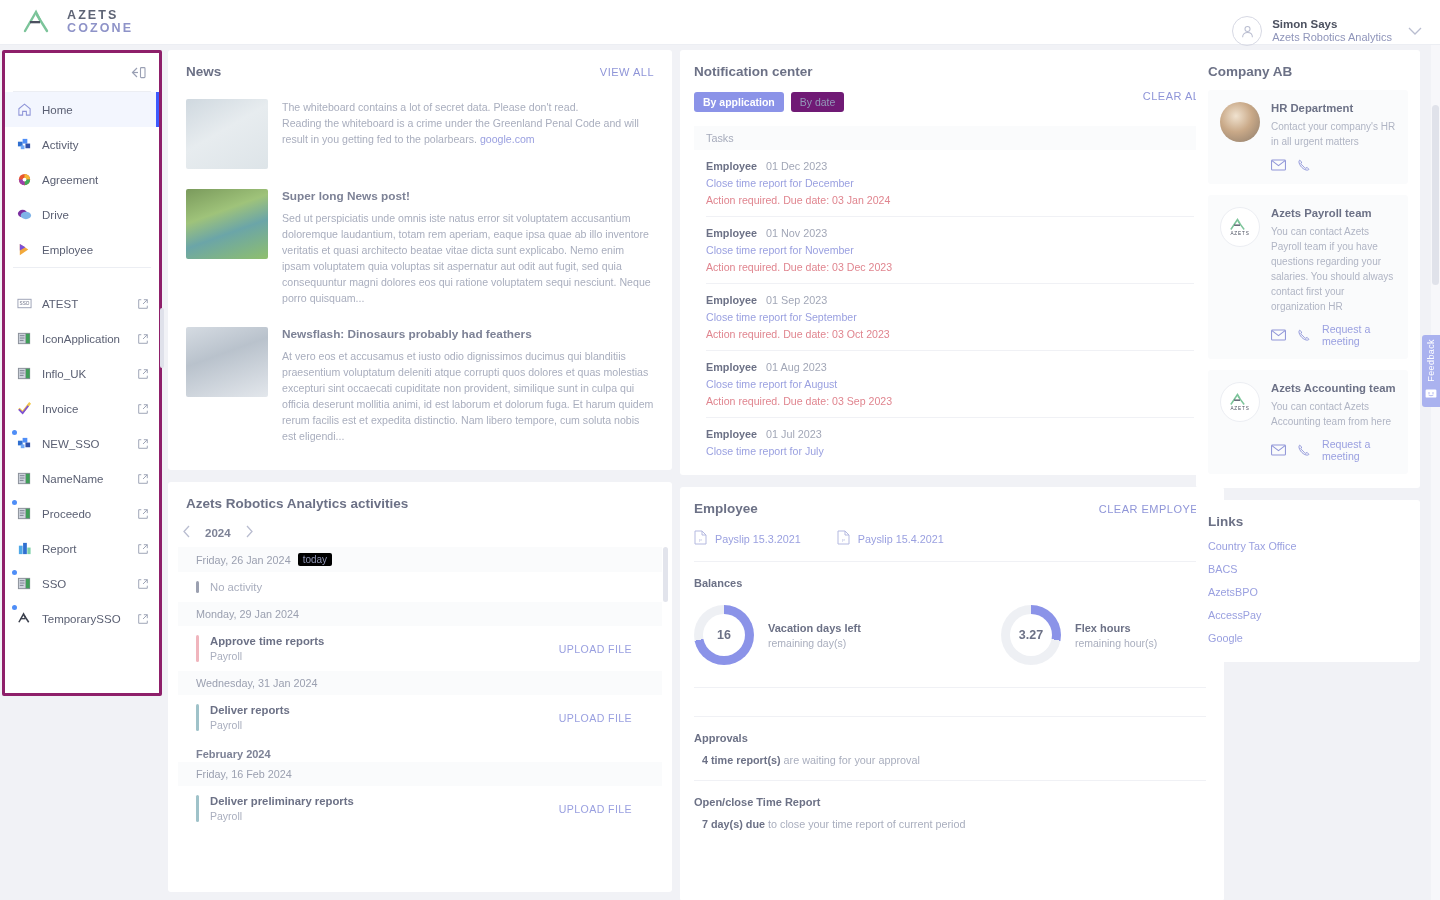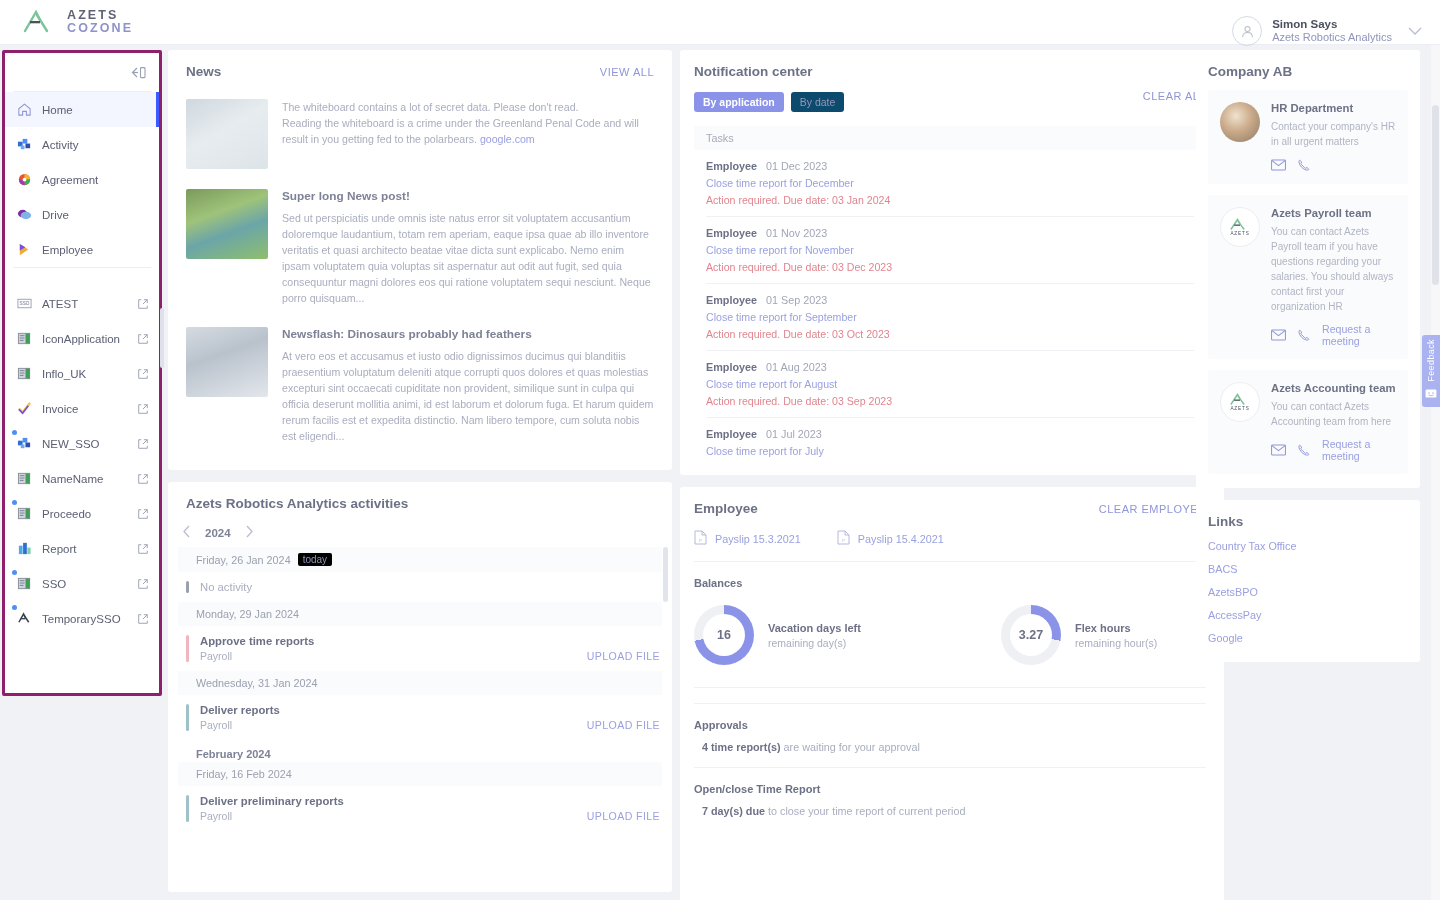--- a/index.html
+++ b/index.html
@@ -91,39 +91,39 @@
 
   
   .act-card{ margin-top:12px; height:410px; padding:14px 0 0 0; position:relative; overflow:hidden;}
   .act-head{ padding:0 18px;}
   .yearnav{ display:flex; align-items:center; gap:14px; padding:14px 18px 6px 14px;}
   .yarrow{ color:#b9bdd0; font-size:14px; cursor:pointer; }
   .yval{ font-size:11.5px; color:#7d8296; font-weight:bold;}
   .day-row{ background:#fafbfc; padding:6px 18px; font-size:10.8px; color:#9ba0b0; display:flex; align-items:center; gap:7px; margin:0 10px;}
   .today-badge{ background:#000000; color:#8e94b4; font-size:10px; padding:1px 5px; border-radius:2px;}
   .month-row{ padding:8px 18px 2px 18px; font-size:11px; color:#7d8296; font-weight:bold; margin:0 10px;}
-  .act-row{ display:flex; align-items:flex-end; padding:9px 12px 9px 18px; margin:0 0;}
+  .act-row{ display:flex; align-items:center; padding:9px 30px 9px 18px; margin:0 10px;}
   .act-bar{ width:3px; align-self:stretch; border-radius:2px; margin-right:11px;}
   .act-bar.gray{ background:#9ba0b0; }
   .act-bar.pink{ background:#f0b5bd; }
   .act-bar.teal{ background:#9fc2c9; }
   .act-main{ flex:1; }
   .act-t{ font-size:11.3px; color:#6c7186; font-weight:bold;}
   .act-t.muted{ font-weight:normal; color:#a9aebe;}
   .act-s{ font-size:10.5px; color:#a9aebe; margin-top:3px;}
   .upload{ font-size:10.6px; letter-spacing:.4px; color:#9aa0e0; cursor:pointer;}
   .act-scroll{ position:absolute; right:4px; top:65px; width:5px; height:55px; background:#e2e4ec; border-radius:3px;}
 
   
   .notif-card{ height:425px; padding:14px 18px 0 14px; position:relative; overflow:hidden;}
   .notif-head{ display:flex; justify-content:space-between; align-items:center;}
   .notif-tabs{ display:flex; gap:7px; margin-top:13px;}
   .ntab{ font-size:10.5px; padding:4px 9px; border-radius:3px; cursor:pointer;}
   .ntab.on{ background:#8b93e8; color:#fff; font-weight:bold;}
-  .ntab.off{ background:#0c4a6e; color:#9398b8;}
+  .ntab.off{ background:#701a75; color:#9398b8;}
   .clear-all{ font-size:11px; letter-spacing:.5px; color:#8f95d8; cursor:pointer; margin-top:16px;}
   .tasks-hdr{ background:#fafbfc; margin-top:14px; padding:6px 12px; font-size:10.8px; color:#a6abbb;}
   .n-item{ padding:10px 12px 10px 12px; }
   .n-line1{ font-size:10.8px; color:#6c7186; }
   .n-line1 b{ font-weight:bold; margin-right:9px;}
   .n-line1 span{ color:#a2a7b7;}
   .n-link{ font-size:10.6px; color:#9aa0e0; margin-top:5px; cursor:pointer;}
   .n-warn{ font-size:10.6px; color:#e0858f; margin-top:5px;}
   .n-sep{ height:1px; background:#f0f1f5; margin:0 12px;}
   .notif-scroll{ position:absolute; right:4px; top:72px; width:5px; height:78px; background:#e2e4ec; border-radius:3px;}
@@ -140,21 +140,21 @@
   .donut{ width:60px;height:60px; border-radius:50%; position:relative; flex:none;}
   .donut .hole{
     position:absolute; left:9px; top:9px; width:42px;height:42px;border-radius:50%;
     background:#fff; display:flex; align-items:center; justify-content:center;
     font-size:12.5px; color:#6c7186; font-weight:bold;
   }
   .bal-t{ font-size:11px; color:#6c7186; font-weight:bold;}
   .bal-s{ font-size:10.5px; color:#a9aebe; margin-top:3px;}
   .appr-line{ font-size:10.8px; color:#a9aebe; margin-top:10px; padding-left:8px;}
   .appr-line b{ color:#6c7186; }
-  .emp-sec{ padding-bottom:15px; border-bottom:1px solid #f0f1f5;}
+  .emp-sec{ padding-bottom:28px; border-bottom:1px solid #f0f1f5;}
   .emp-sec.last{ border-bottom:none;}
 
   
   .comp-card{ padding:14px 12px 14px 12px;}
   .comp-item{ background:#fafbfc; border-radius:3px; padding:12px; display:flex; gap:11px; margin-top:11px;}
   .comp-av{ width:40px;height:40px;border-radius:50%;flex:none; background:#ded5cc; overflow:hidden; position:relative;}
   .comp-av.az{ background:#fff; border:1px solid #eceef3; display:flex; flex-direction:column; align-items:center; justify-content:center;}
   .comp-t{ font-size:11.3px; color:#6c7186; font-weight:bold;}
   .comp-d{ font-size:10px; color:#b0b5c4; line-height:1.5; margin-top:5px;}
   .comp-acts{ display:flex; align-items:center; gap:11px; margin-top:9px;}

